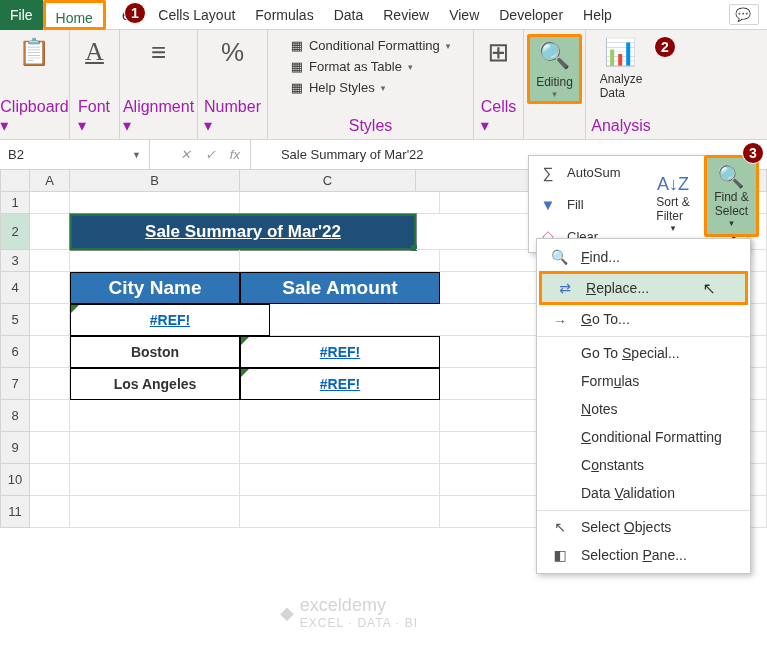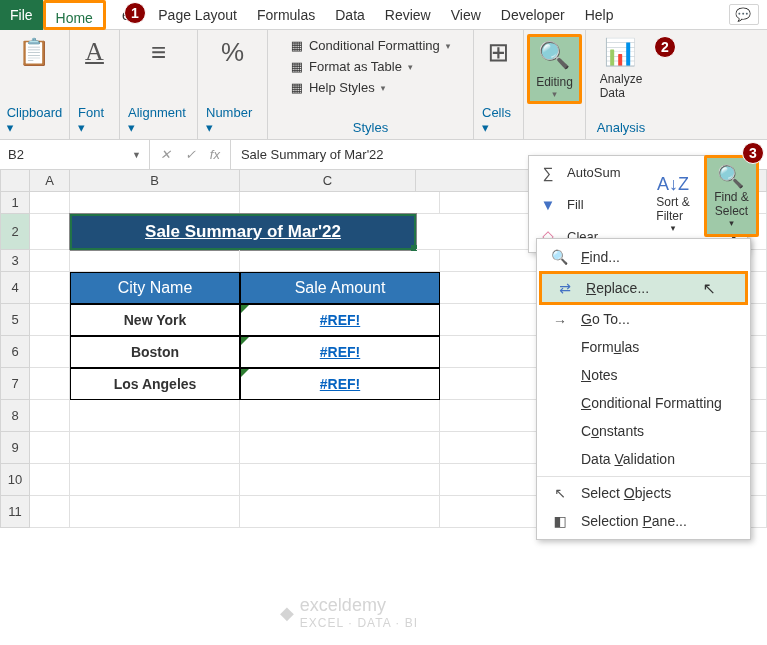--- a/index.html
+++ b/index.html
@@ -10,31 +10,31 @@
 .menu-item { padding: 0 10px; height: 30px; line-height: 30px; cursor: pointer; font-size: 14px; }
 .menu-file { background: #217346; color: #fff; }
 .menu-active { border-bottom: 2px solid #217346; color: #217346; }
 .menu-hl { border: 3px solid #ff8c00; border-radius: 2px; position: relative; }
 .comment-btn { margin-left: auto; margin-right: 8px; padding: 2px 6px; border: 1px solid #d4d4d4; border-radius: 2px; color: #217346; }
 
 
 .ribbon { display: flex; height: 110px; border-bottom: 1px solid #d4d4d4; background: #f3f2f1; }
 .ribbon-group { display: flex; flex-direction: column; align-items: center; border-right: 1px solid #d4d4d4; padding: 4px 8px 2px; }
 .ribbon-group-body { flex: 1; display: flex; align-items: flex-start; gap: 6px; justify-content: center; }
-.ribbon-group-label { font-size: 13px; color: #0369a1; padding: 2px 0; }
+.ribbon-group-label { font-size: 16px; color: #a21caf; padding: 2px 0; }
 .ribbon-btn { display: flex; flex-direction: column; align-items: center; padding: 2px 6px; cursor: pointer; font-size: 12px; }
 .ribbon-btn .icon { font-size: 26px; margin-bottom: 4px; color: #555; height: 32px; display: flex; align-items: center; }
 .ribbon-btn .caret { font-size: 9px; color: #666; }
 .ribbon-hl { border: 3px solid #ff8c00; background: #9fc9a8; border-radius: 2px; }
 .styles-list { display: flex; flex-direction: column; gap: 6px; margin-top: 4px; font-size: 13px; }
 .styles-list div { display: flex; align-items: center; gap: 6px; }
 .styles-list .caret { font-size: 9px; color: #666; }
 
 
-.formula-bar { display: flex; align-items: center; height: 30px; border-bottom: 1px solid #d4d4d4; }
+.formula-bar { display: flex; align-items: center; height: 30px; border-bottom: 1px solid #d4d4d4; gap: 20px; }
 .name-box { width: 150px; border-right: 1px solid #d4d4d4; padding: 0 8px; display: flex; align-items: center; height: 100%; }
 .name-box span.drop { font-size: 9px; color: #666; margin-left: auto; }
 .fb-icons { display: flex; gap: 14px; padding: 0 10px; color: #999; border-right: 1px solid #d4d4d4; height: 100%; align-items: center; font-style: italic; }
 .fb-input { padding: 0 10px; flex: 1; }
 
 
 .grid-area { position: relative; display: flex; flex-direction: column; }
 .col-headers { display: flex; height: 22px; }
 .select-all { width: 30px; border: 1px solid #d4d4d4; border-top: none; background: #f0f0f0; }
 .col-h { border: 1px solid #d4d4d4; border-left:none; border-top:none; background: #f0f0f0; text-align: center; line-height: 22px; font-size: 13px; color: #444; }
@@ -47,21 +47,21 @@
 .row { display: flex; height: 32px; }
 .row-h { width: 30px; border: 1px solid #d4d4d4; border-top:none; background: #f0f0f0; text-align: center; line-height: 32px; font-size: 13px; color: #444; }
 .row-h.sel { background: #cce4d6; }
 .cell { border: 1px solid #e0e0e0; border-top:none; border-left:none; display:flex; align-items:center; justify-content:center; position: relative; }
 .cell.col-A { width: 40px; }
 .cell.col-B { width: 170px; }
 .cell.col-C { width: 200px; }
 .cell.col-rest { flex:1; }
 
 .merged-title { background: #1f4e78; color: #fff; font-weight: bold; font-size: 17px; text-decoration: underline; border: 2px solid #217346; outline: 1px solid #888; }
-.tbl-hdr { background: #2f75b5; color:#fff; font-weight:normal; font-size:16px; border: 1px solid #000; text-align: right; }
+.tbl-hdr { background: #2f75b5; color:#fff; font-weight:bold; font-size:19px; border: 1px solid #000; text-align: right; }
 .tbl-cell { border:1px solid #000; font-weight:bold; font-size:14px; }
 .ref-err { color: #0563c1; text-decoration: underline; }
 .tri { position:absolute; top:0; left:0; width:0; height:0; border-top: 8px solid #2e7d32; border-right: 8px solid transparent; }
 .fill-handle { position:absolute; bottom:-3px; right:-3px; width:6px; height:6px; background:#217346; }
 
 
 .edit-drop { position: absolute; top: 155px; left: 528px; width: 220px; background: #fff; border: 1px solid #c8c8c8; box-shadow: 2px 2px 6px rgba(0,0,0,0.2); font-size: 13px; }
 .edit-row { display: flex; align-items: center; gap: 10px; padding: 4px 10px; height: 32px; }
 .edit-row .ic { width: 18px; text-align:center; font-size: 15px; color: #555; }
 
@@ -89,21 +89,21 @@
 
 .u { text-decoration: underline; }
 </style>
 </head>
 <body>
 
 <div class="menu-bar">
   <div class="menu-item menu-file">File</div>
   <div class="menu-item menu-active menu-hl">Home</div>
   <div class="menu-item" style="padding-left:16px">ert</div>
-  <div class="menu-item">Page Layout</div>
+  <div class="menu-item">Cells Layout</div>
   <div class="menu-item">Formulas</div>
   <div class="menu-item">Data</div>
   <div class="menu-item">Review</div>
   <div class="menu-item">View</div>
   <div class="menu-item">Developer</div>
   <div class="menu-item">Help</div>
   <span class="comment-btn">💬</span>
 </div>
 
 <div class="ribbon">
@@ -239,21 +239,20 @@
     <div class="row">
       <div class="row-h">4</div>
       <div class="cell col-A"></div>
       <div class="cell col-B tbl-hdr">City Name</div>
       <div class="cell col-C tbl-hdr">Sale Amount</div>
       <div class="cell col-rest"></div>
     </div>
     <div class="row">
       <div class="row-h">5</div>
       <div class="cell col-A"></div>
-      <div class="cell col-B tbl-cell">New York</div>
       <div class="cell col-C tbl-cell">
           <div class="tri"></div>
           <span class="ref-err">#REF!</span>
         </div>
       <div class="cell col-rest"></div>
     </div>
     <div class="row">
       <div class="row-h">6</div>
       <div class="cell col-A"></div>
       <div class="cell col-B tbl-cell">Boston</div>
@@ -347,20 +346,24 @@
     <div class="fs-item sel">
         <span class="ic" style="color:#4472c4">⇄</span>
         <span><span class="u">R</span>eplace...</span>
         <span class="cursor" style="right:34px">↖</span>
       </div>
   </div>
   <div class="fs-item">
       <span class="ic">→</span>
       <span><span class="u">G</span>o To...</span>
     </div>
+  <div class="fs-item sep">
+      <span class="ic"></span>
+      <span>Go To <span class="u">S</span>pecial...</span>
+    </div>
   <div class="fs-item">
       <span class="ic"></span>
       <span>Form<span class="u">u</span>las</span>
     </div>
   <div class="fs-item">
       <span class="ic"></span>
       <span><span class="u">N</span>otes</span>
     </div>
   <div class="fs-item">
       <span class="ic"></span>

